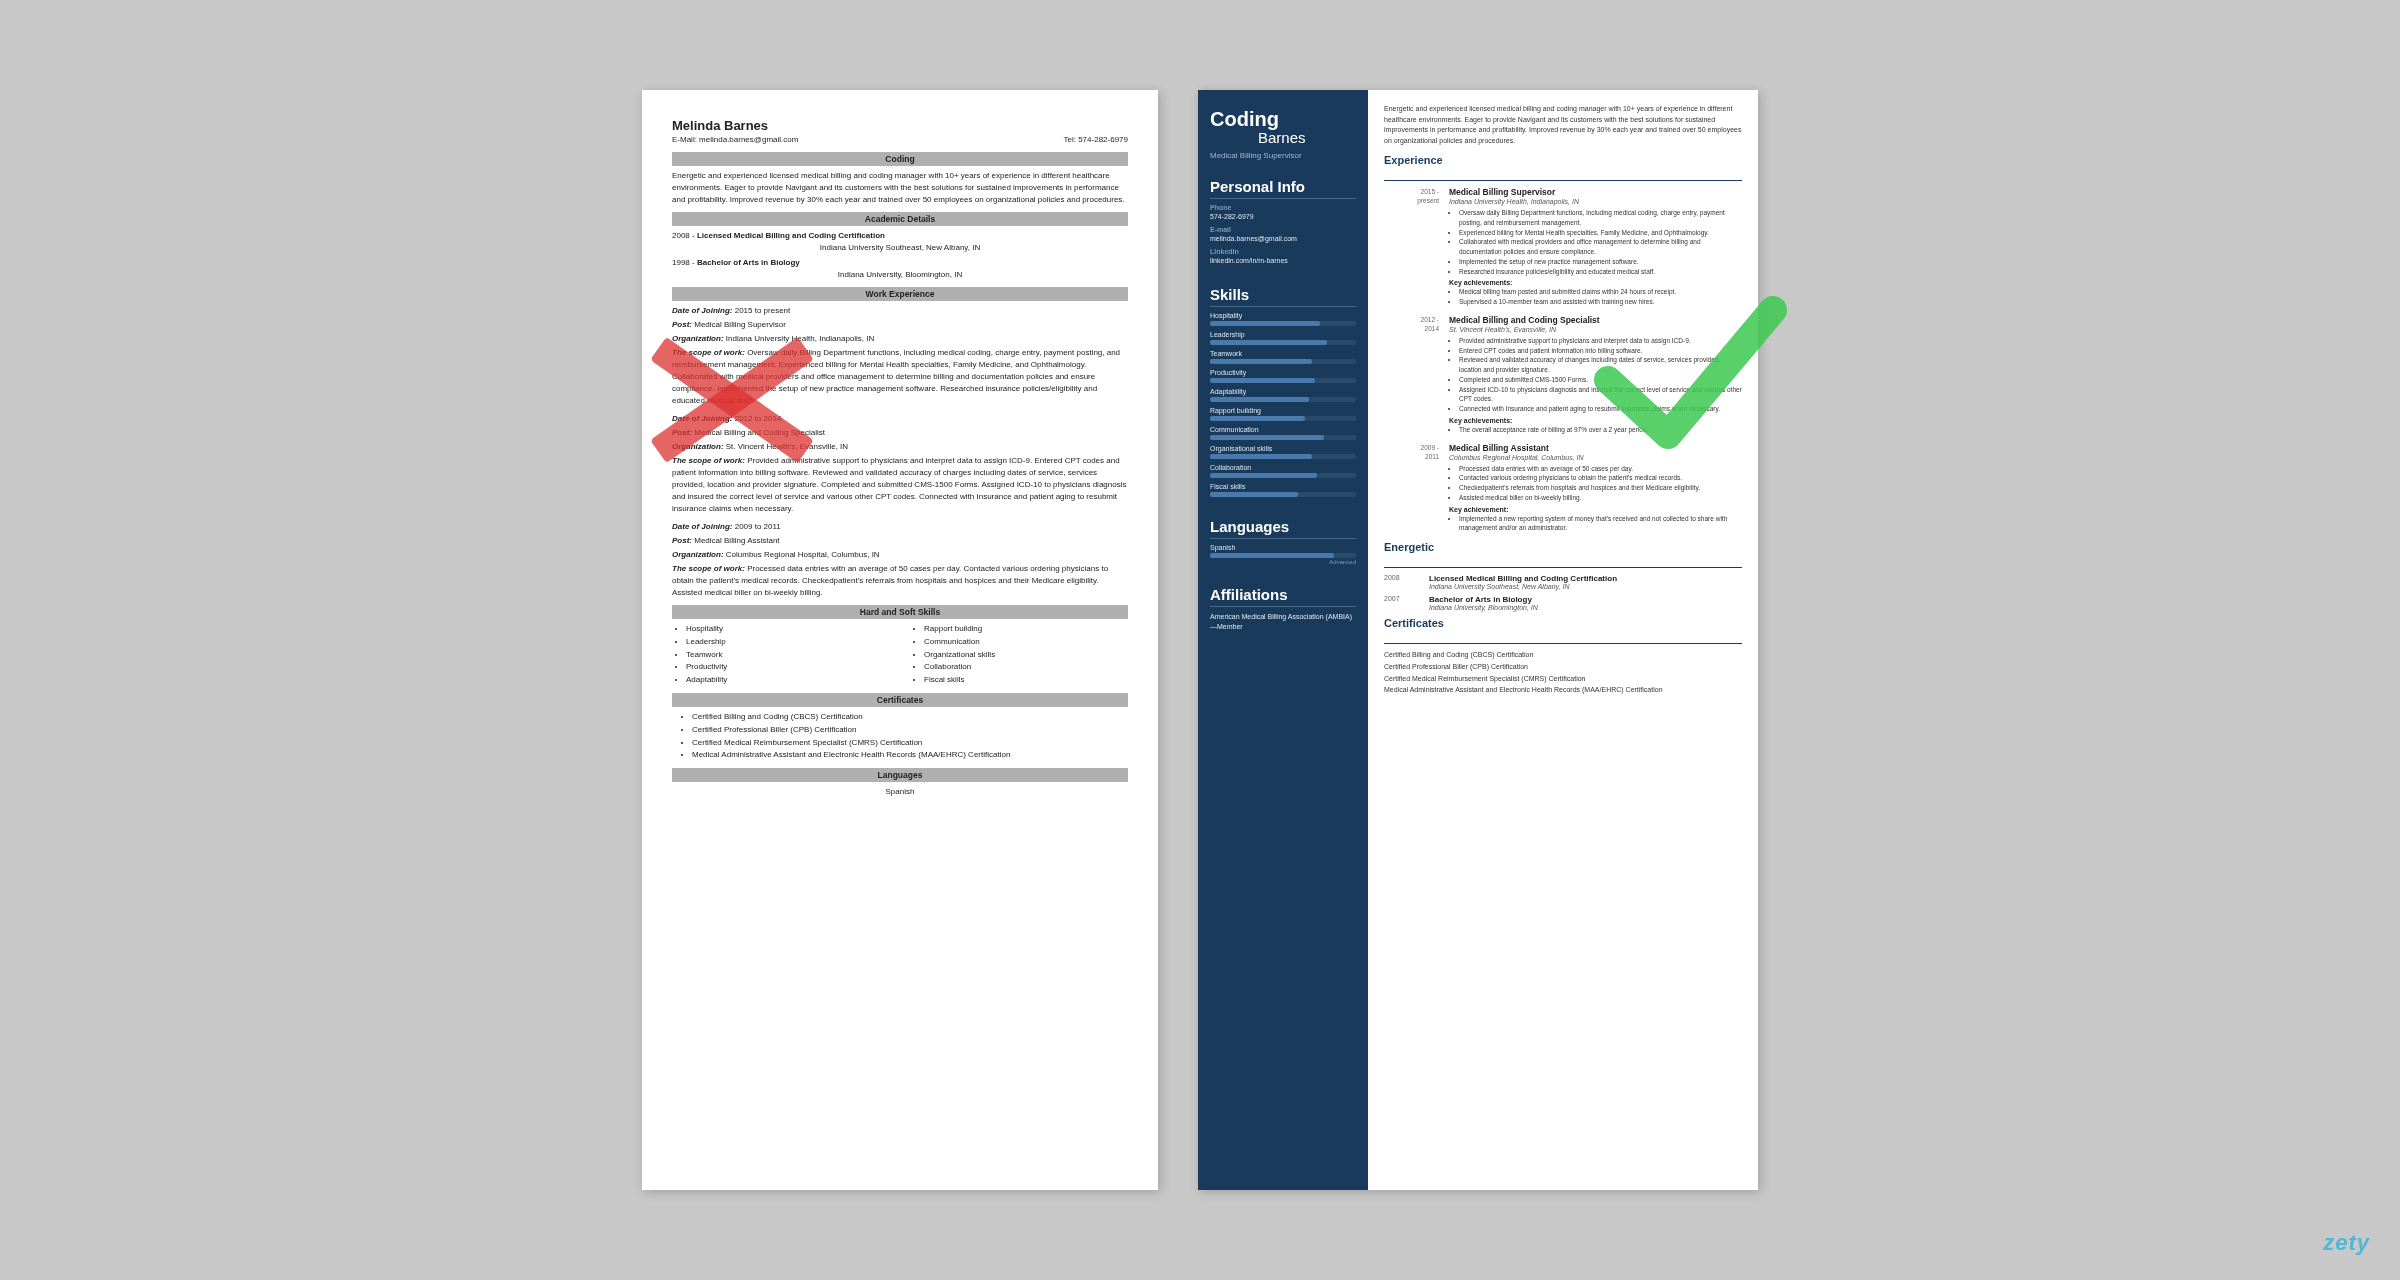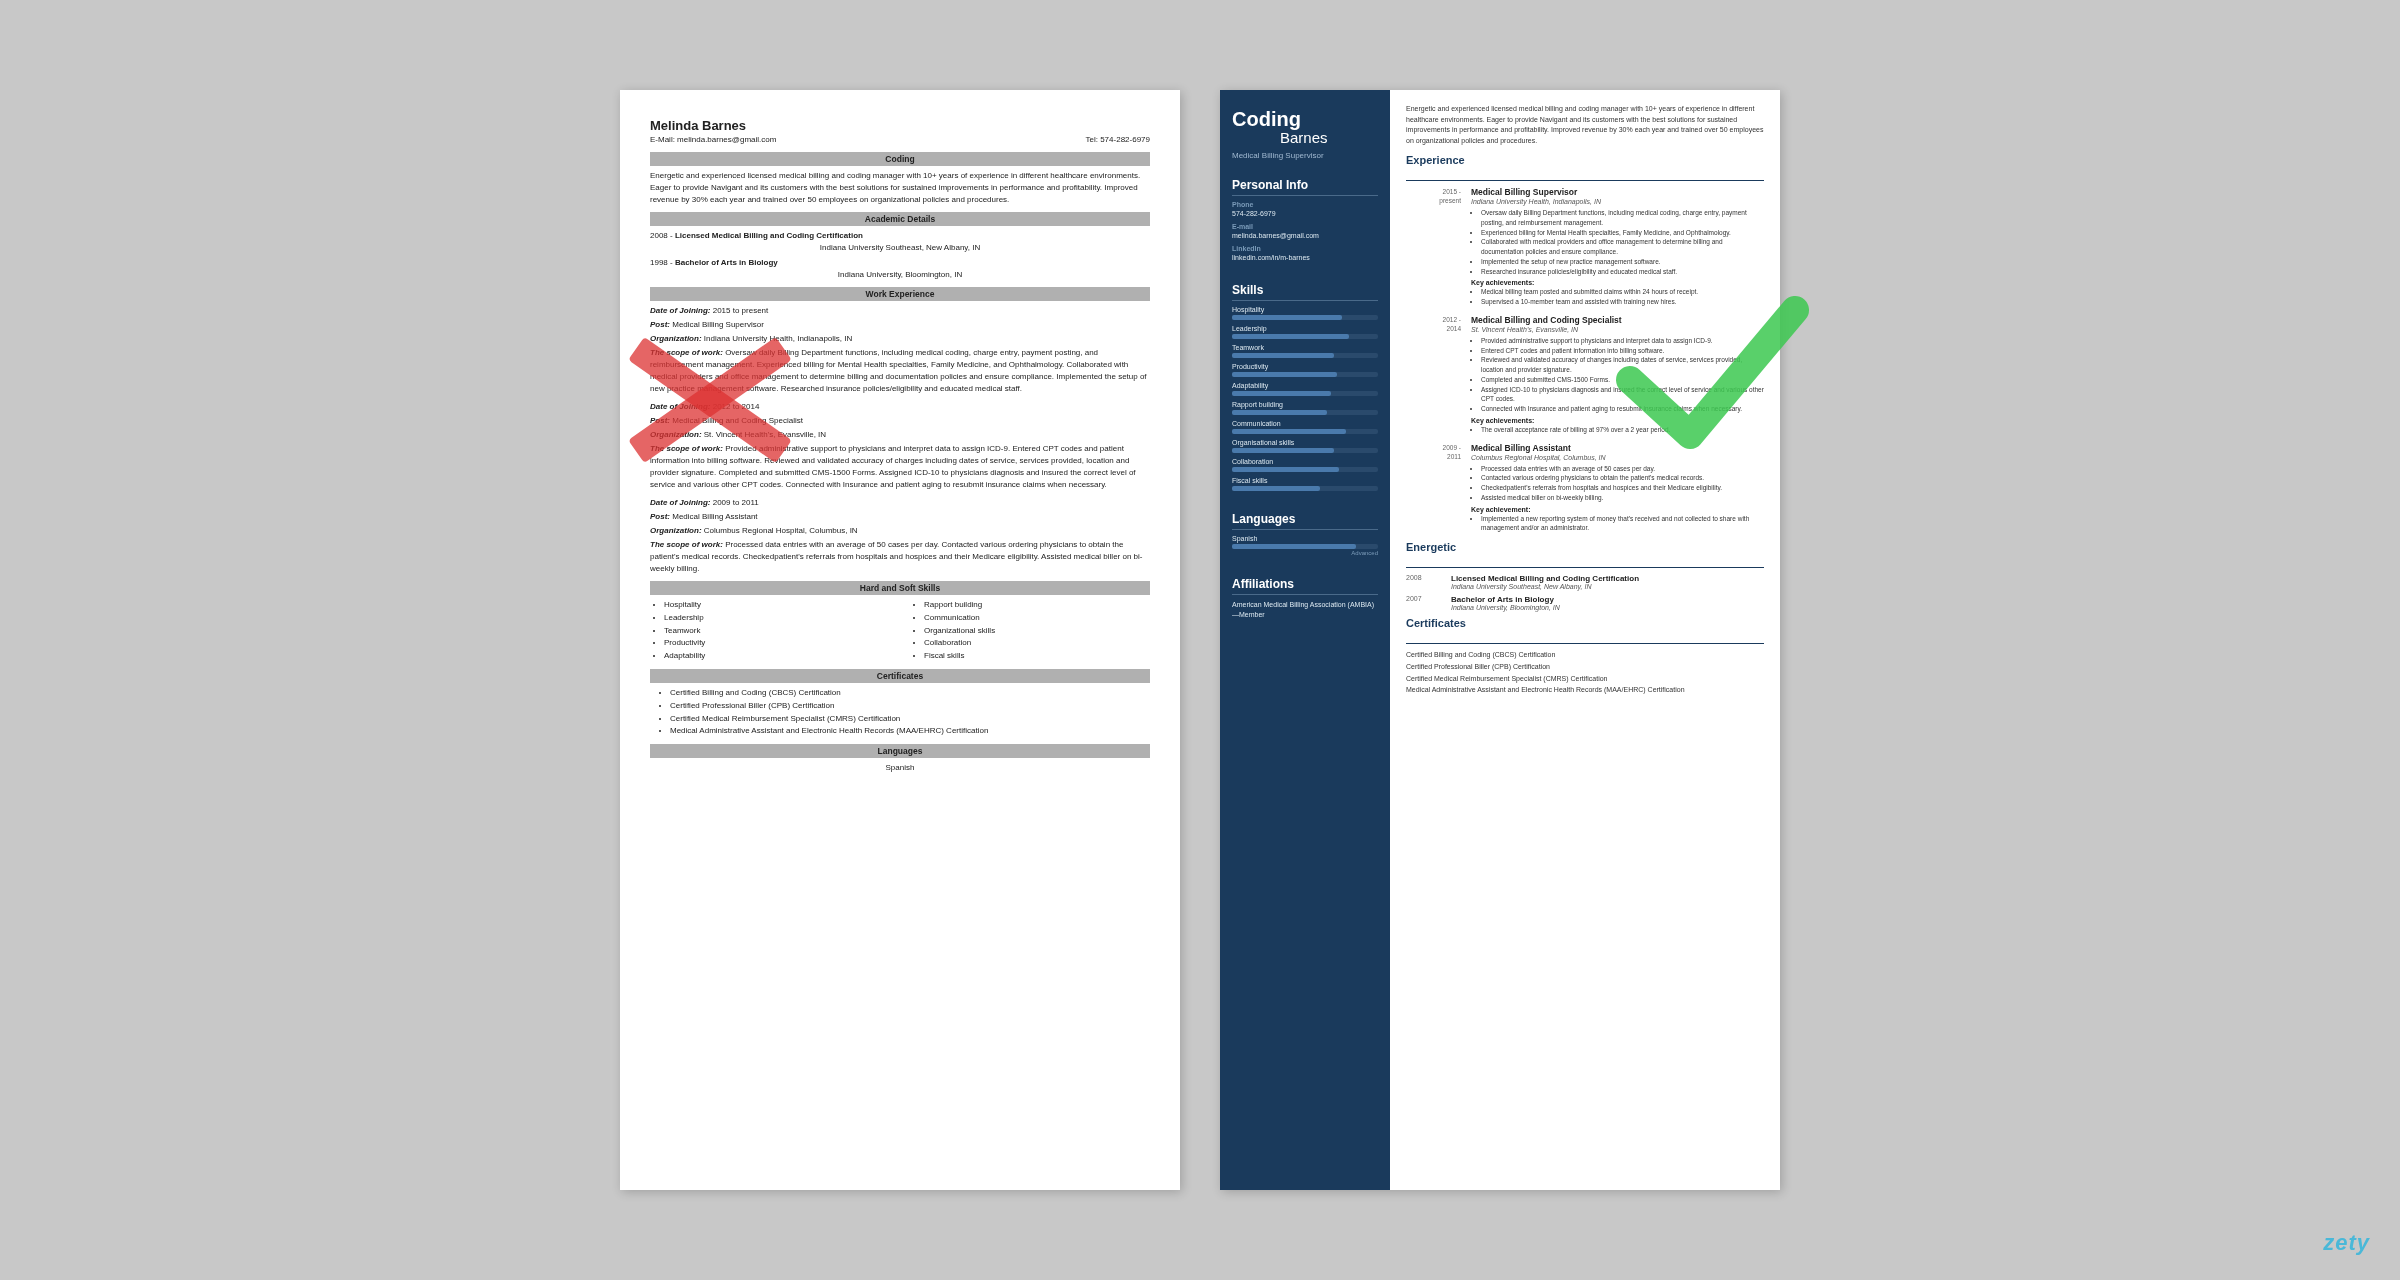--- a/index.html
+++ b/index.html
@@ -17,21 +17,21 @@
     .container {
       display: flex;
       gap: 40px;
       align-items: flex-start;
       padding: 40px;
     }
 
     
     .resume-left {
       background: white;
-      width: 560px;
+      width: 516px;
       min-height: 1100px;
       padding: 28px 30px;
       position: relative;
       font-size: 8.5px;
       color: #222;
       box-shadow: 2px 2px 10px rgba(0,0,0,0.2);
     }
     .resume-left .name {
       font-size: 13px;
       font-weight: bold;
@@ -132,21 +132,21 @@
     }
     .sidebar-name .first { font-size: 20px; font-weight: bold; line-height: 1.1; }
     .sidebar-name .last { font-size: 15px; font-weight: normal; line-height: 1.1; margin-left: 48px; }
     .sidebar-name .title {
       font-size: 8px;
       margin-top: 4px;
       color: #a0b8d0;
     }
     .sidebar-section { padding: 8px 12px; }
     .sidebar-section-title {
-      font-size: 12px;
+      font-size: 15px;
       font-weight: bold;
       border-bottom: 1px solid #4a6a8a;
       padding-bottom: 3px;
       margin-bottom: 5px;
       color: white;
     }
     .sidebar-info-item { margin-bottom: 5px; }
     .sidebar-info-label { font-size: 7px; color: #7a9ab8; font-weight: bold; margin-bottom: 1px; }
     .sidebar-info-value { font-size: 7px; color: #dce8f0; line-height: 1.3; }
     .skill-item { margin-bottom: 5px; }

